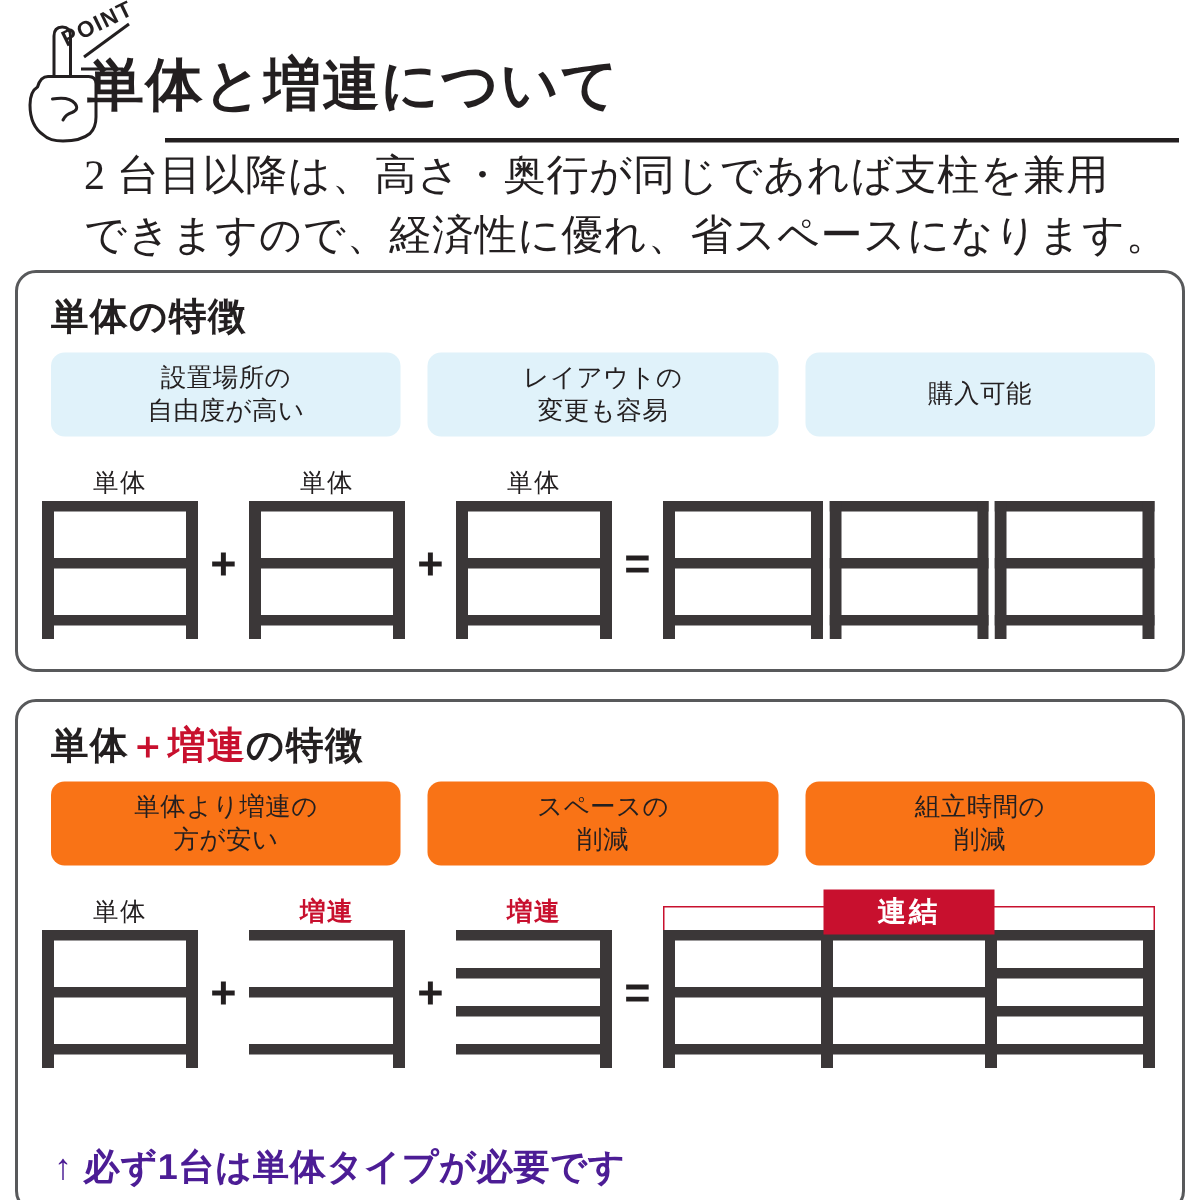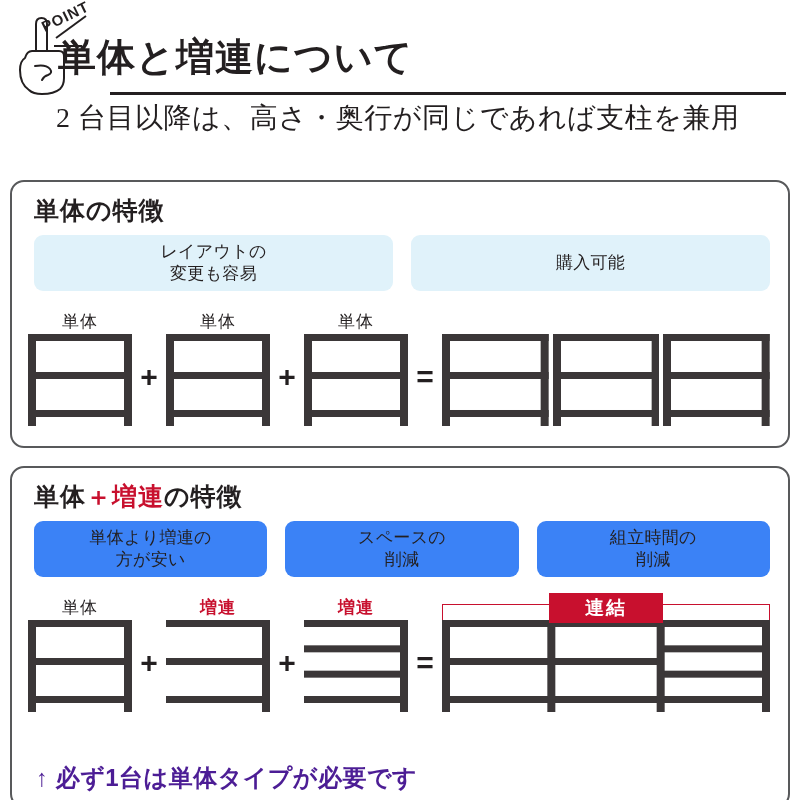--- a/index.html
+++ b/index.html
@@ -49,21 +49,21 @@
   .panel-title .accent{color:#c8102e;}
 
   
   .pills{position:absolute;left:22px;top:53px;width:736px;display:flex;gap:18px;}
   .pill{
     flex:1;border-radius:9px;height:56px;
     display:flex;flex-direction:column;align-items:center;justify-content:center;
     font-size:17px;line-height:1.32;letter-spacing:0.3px;color:#231f20;text-align:center;
   }
   .pill-blue{background:#e0f2fa;}
-  .pill-green{background:#3b82f6;text-align:right;}
+  .pill-green{background:#f97316;text-align:right;}
 
   
   .diagram{position:absolute;left:16px;}
   #diagram-single{top:128px;width:748px;height:128px;}
   #diagram-combo{top:128px;width:748px;height:128px;}
 
   .shelf-label{
     position:absolute;font-size:17px;font-weight:500;letter-spacing:1px;
     text-align:center;color:#231f20;white-space:nowrap;
   }
@@ -112,28 +112,33 @@
 
     <span class="point-label">POINT</span>
 
     <div class="title-wrap">
       <div class="main-title">単体と増連について</div>
     </div>
     <div class="title-rule"></div>
 
     <div class="lead">
       <div>2 台目以降は、高さ・奥行が同じであれば支柱を兼用</div>
+      <div>できますので、経済性に優れ、省スペースになります。</div>
     </div>
   </div>
 
   <div class="panel" id="panel-single">
 
     <div class="panel-title">単体の特徴</div>
 
     <div class="pills">
+      <div class="pill pill-blue">
+        <span>設置場所の</span>
+        <span>自由度が高い</span>
+      </div>
       <div class="pill pill-blue">
         <span>レイアウトの</span>
         <span>変更も容易</span>
       </div>
       <div class="pill pill-blue">
         <span>購入可能</span>
       </div>
     </div>
 
     <div class="diagram" id="diagram-single">

